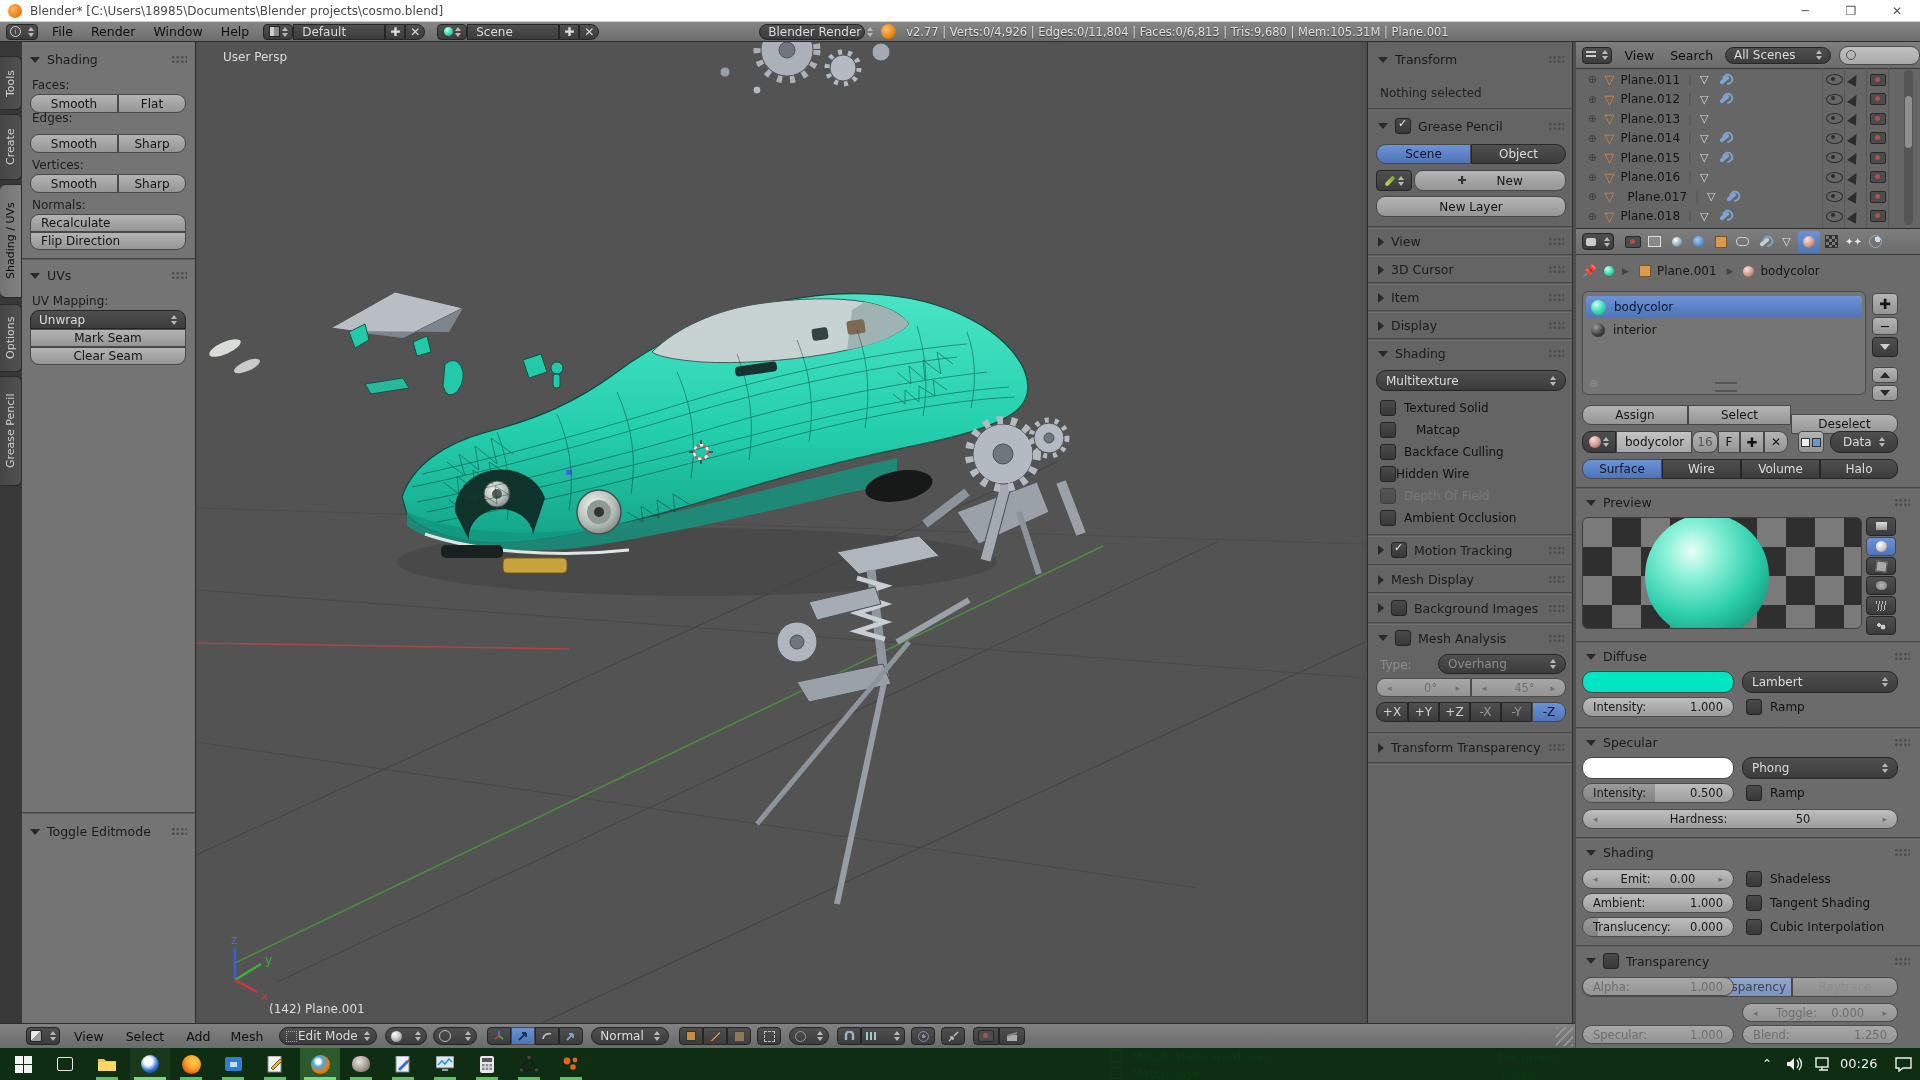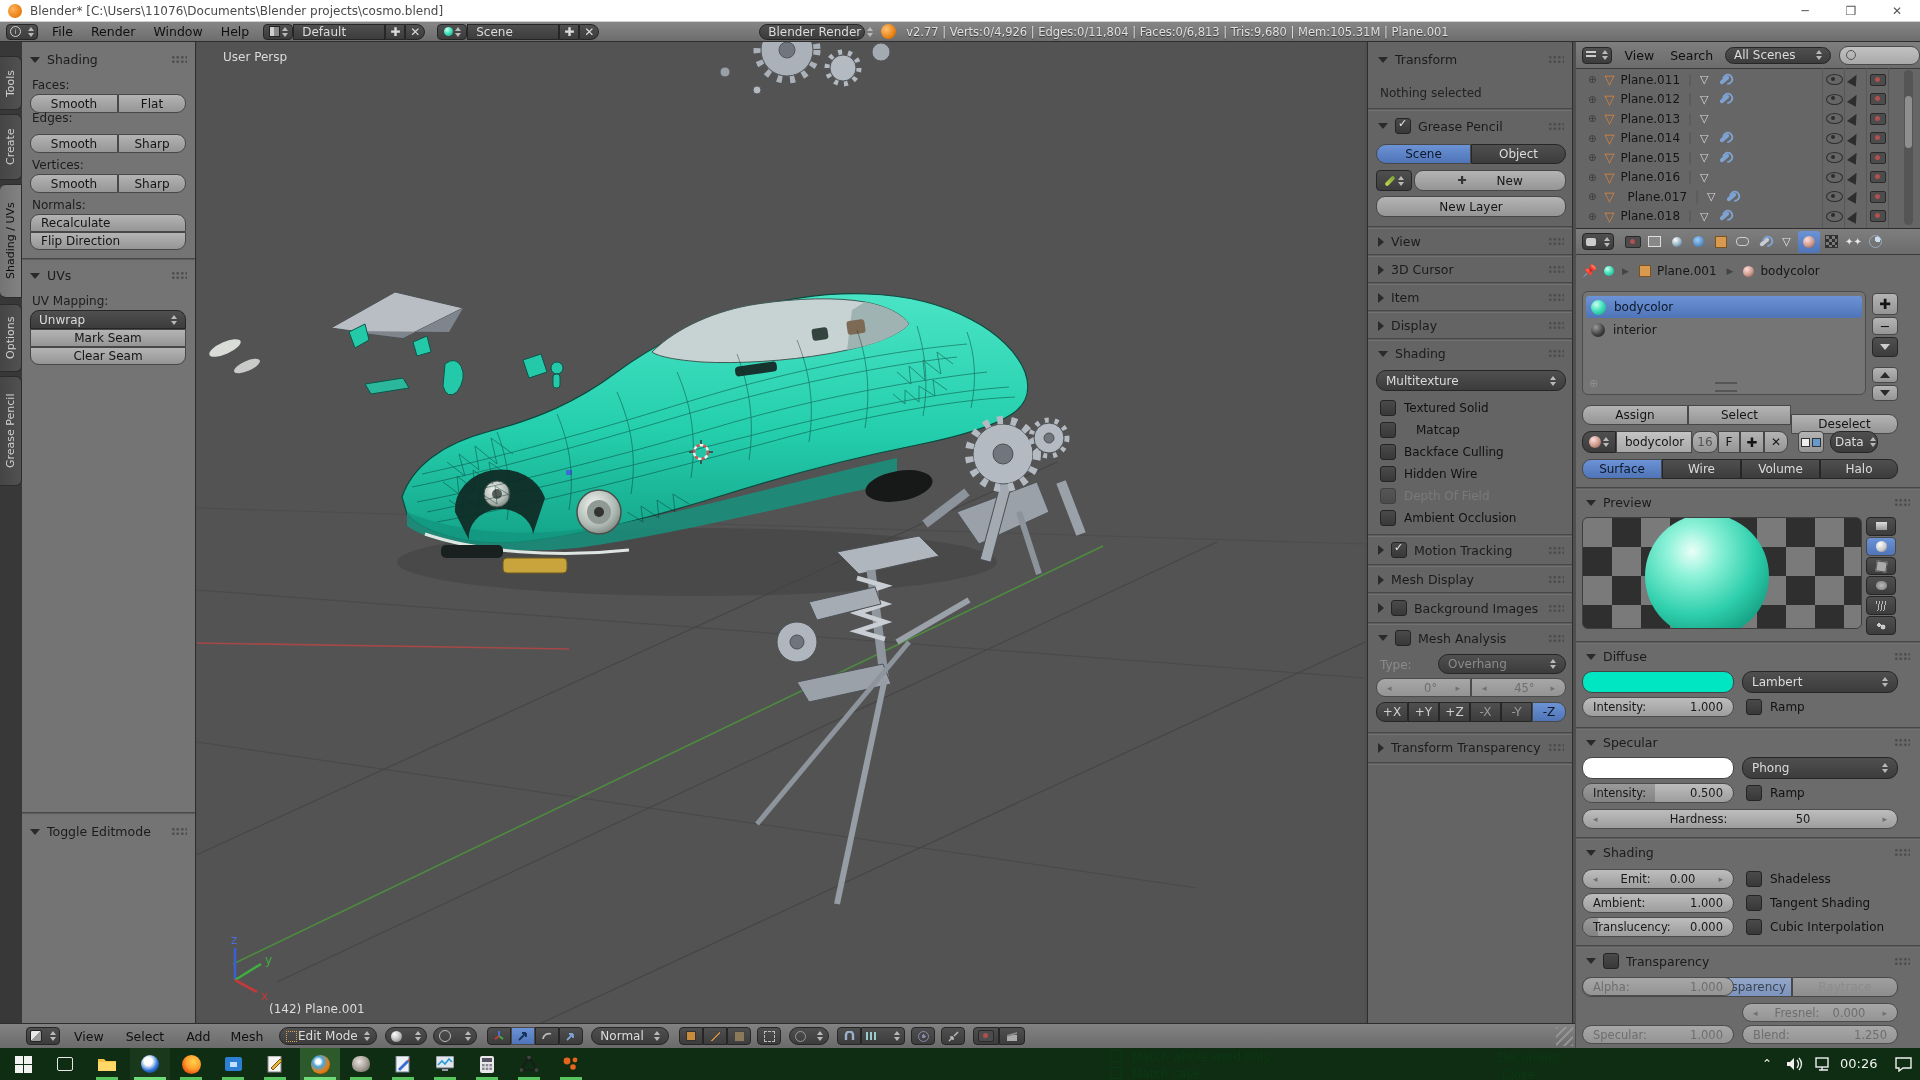--- a/index.html
+++ b/index.html
@@ -61,21 +61,21 @@
   .checker{background:repeating-conic-gradient(#2f2f2f 0% 25%,#7a7a7a 25% 50%);background-size:58px 58px}
   .hatch{background:repeating-linear-gradient(135deg,#9a9a9a 0 2px,transparent 2px 6px)}
   .glight{position:absolute;bottom:0;height:3px;background:#58c45e}
   .tbico{width:26px;height:26px;display:flex;align-items:center;justify-content:center}
 </style>
 </head>
 <body>
 
 <div class="abs" style="left:0;top:0;width:1920px;height:22px;background:#ffffff;border-bottom:1px solid #d0d0d0;display:flex;align-items:center">
   <span class="mi" style="width:14px;height:14px;margin:0 8px;border-radius:50%;background:radial-gradient(circle at 35% 35%,#ffb25e,#e87d0d 70%);position:relative"></span>
-  <span style="color:#4a4a4a;font-size:12px">Blender* [C:\Users\11076\Documents\Blender projects\cosmo.blend]</span>
+  <span style="color:#4a4a4a;font-size:12px">Blender* [C:\Users\18985\Documents\Blender projects\cosmo.blend]</span>
   <span class="abs" style="left:1782px;top:0;width:46px;height:22px;display:flex;align-items:center;justify-content:center;color:#555">─</span>
   <span class="abs" style="left:1828px;top:0;width:46px;height:22px;display:flex;align-items:center;justify-content:center;color:#555">❐</span>
   <span class="abs" style="left:1874px;top:0;width:46px;height:22px;display:flex;align-items:center;justify-content:center;color:#555">✕</span>
 </div>
 
 <div class="abs" style="left:0;top:22px;width:1920px;height:20px;background:linear-gradient(#868686,#6d6d6d);border-bottom:1px solid #2e2e2e;display:flex;align-items:center">
   <div class="btn dk row" style="margin-left:6px;width:32px;height:16px;justify-content:space-between;padding:0 3px">
     <span class="mi" style="width:9px;height:9px;border:1.3px solid #cfcfcf;border-radius:50%;font-size:7px;color:#cfcfcf;line-height:8px">i</span>
     <span class="updown" style="margin-left:2px">
         <i class="u"></i>
@@ -423,21 +423,21 @@
       <span>Textured Solid</span>
     </div>
   <div class="row" style="position:absolute;left:12px;top:380px;gap:20px">
       <span class="cb"></span>
       <span>Matcap</span>
     </div>
   <div class="row" style="position:absolute;left:12px;top:402px;gap:8px">
       <span class="cb"></span>
       <span>Backface Culling</span>
     </div>
-  <div class="row" style="position:absolute;left:12px;top:424px;gap:8px">
+  <div class="row" style="position:absolute;left:12px;top:424px;">
       <span class="cb"></span>
       <span>Hidden Wire</span>
     </div>
   <div class="row dim" style="position:absolute;left:12px;top:446px;gap:8px;opacity:.55">
       <span class="cb"></span>
       <span>Depth Of Field</span>
     </div>
   <div class="row" style="position:absolute;left:12px;top:468px;gap:8px">
       <span class="cb"></span>
       <span>Ambient Occlusion</span>
@@ -930,21 +930,21 @@
     </div>
   <div class="btn" style="position:absolute;left:142px;top:202px;width:22px;height:22px;border-radius:0">
       <span>F</span>
     </div>
   <div class="btn" style="position:absolute;left:164px;top:202px;width:24px;height:22px;border-radius:0;font-size:13px">✚</div>
   <div class="btn" style="position:absolute;left:188px;top:202px;width:24px;height:22px;border-radius:0 9px 9px 0;font-size:12px">✕</div>
   <div class="btn" style="position:absolute;left:222px;top:202px;width:26px;height:22px">
     <span class="mi" style="width:7px;height:7px;background:#eee;border:1px solid #333;margin-right:2px"></span>
       <span class="mi" style="width:7px;height:7px;background:#69c;border:1px solid #333"></span>
   </div>
-  <div class="btn dk pill row" style="position:absolute;left:254px;top:202px;width:48px;height:22px;justify-content:space-between;padding:0 4px">
+  <div class="btn dk pill row" style="position:absolute;left:254px;top:202px;width:68px;height:22px;justify-content:space-between;padding:0 12px">
     <span>Data</span>
       <span class="updown">
         <i class="u"></i>
         <i class="d"></i>
       </span>
   </div>
 
   <div class="btn blue" style="position:absolute;left:6px;top:230px;width:80px;height:20px;border-radius:9px 0 0 9px">
       <span>Surface</span>
     </div>
@@ -1085,21 +1085,21 @@
       <span>Z Transparency</span>
     </div>
   <div class="btn dim" style="position:absolute;left:216px;top:748px;width:106px;height:20px;border-radius:0 9px 9px 0;background:linear-gradient(#9f9f9f,#8d8d8d)">
       <span>Raytrace</span>
     </div>
   <div class="slider dsb" style="position:absolute;left:6px;top:748px;width:152px;height:19px">
     <span>Alpha:</span>
       <span>1.000</span>
   </div>
   <div class="slider dsb arrL arrR" style="position:absolute;left:166px;top:774px;width:156px;height:19px">
-    <span>Fresnel:</span>
+    <span>Toggle:</span>
       <span>0.000</span>
   </div>
   <div class="slider dsb" style="position:absolute;left:6px;top:796px;width:152px;height:19px">
     <span>Specular:</span>
       <span>1.000</span>
   </div>
   <div class="slider dsb" style="position:absolute;left:166px;top:796px;width:156px;height:19px">
     <span>Blend:</span>
       <span>1.250</span>
   </div>

